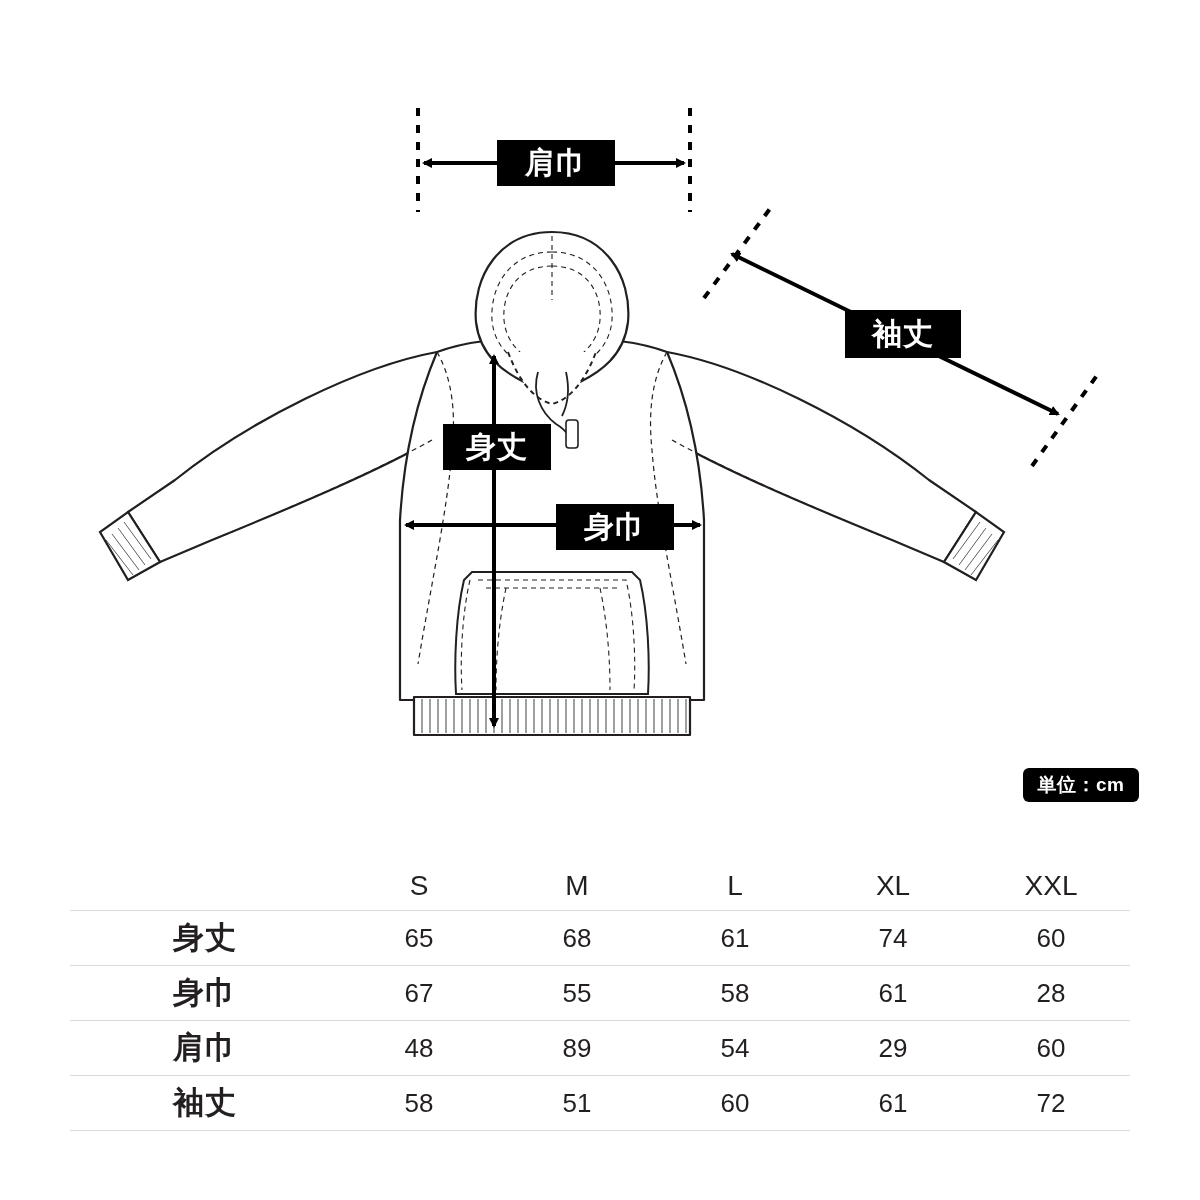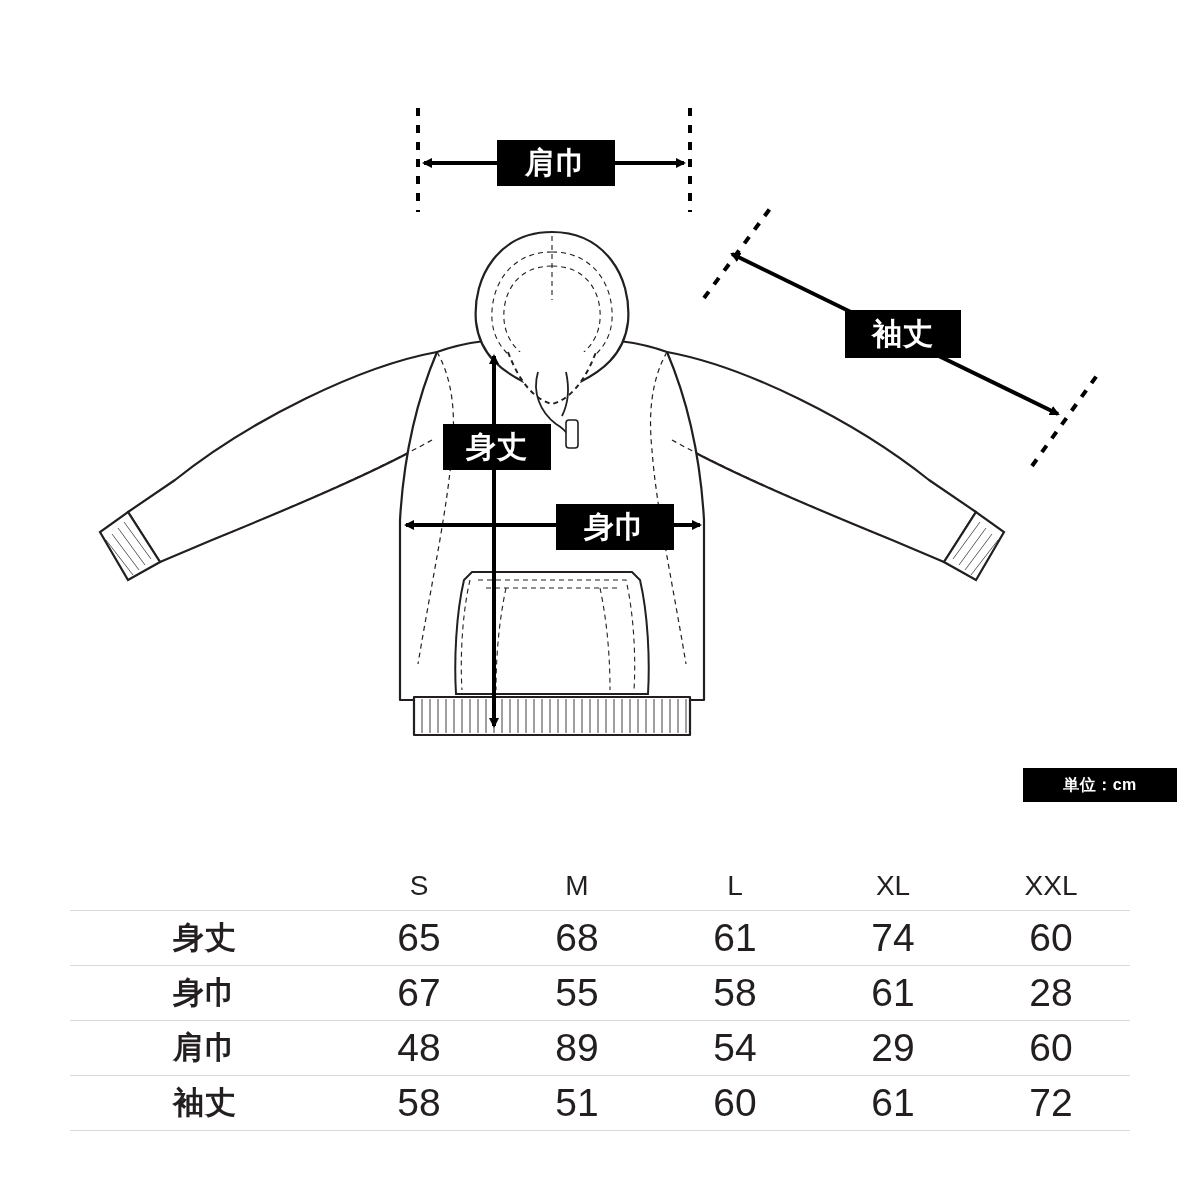--- a/index.html
+++ b/index.html
@@ -38,21 +38,21 @@
     display: flex;
     align-items: center;
     justify-content: center;
     letter-spacing: 1px;
     white-space: nowrap;
   }
   #label-kata { left: 497px;  top: 140px; width: 118px; height: 46px; font-size: 30px; }
   #label-mitake { left: 443px; top: 424px; width: 108px; height: 46px; font-size: 30px; }
   #label-mihaba { left: 556px; top: 504px; width: 118px; height: 46px; font-size: 30px; }
   #label-sodetake { left: 845px; top: 310px; width: 116px; height: 48px; font-size: 30px; }
-  #label-unit { left: 1023px; top: 768px; width: 154px; height: 34px; font-size: 16px; letter-spacing: 0.5px; }
+  #label-unit { left: 1023px; top: 768px; width: 116px; height: 34px; font-size: 19px; letter-spacing: 0.5px; border-radius: 6px; }
 
   
   #size-table-wrap {
     position: absolute;
     left: 70px;
     top: 862px;
     width: 1060px;
   }
   table.size-table {
     border-collapse: collapse;
@@ -68,21 +68,21 @@
     color: #231f20;
   }
   table.size-table thead th {
     height: 48px;
     font-size: 28px;
     border-bottom: 1px solid #d9dadb;
     vertical-align: middle;
   }
   table.size-table tbody td {
     height: 54px;
-    font-size: 39px;
+    font-size: 26px;
     border-bottom: 1px solid #d9dadb;
     vertical-align: middle;
   }
   table.size-table .rowhead {
     text-align: center;
     font-weight: 700;
     font-size: 31px;
     letter-spacing: 1px;
   }
   col.c-label { width: 270px; }

